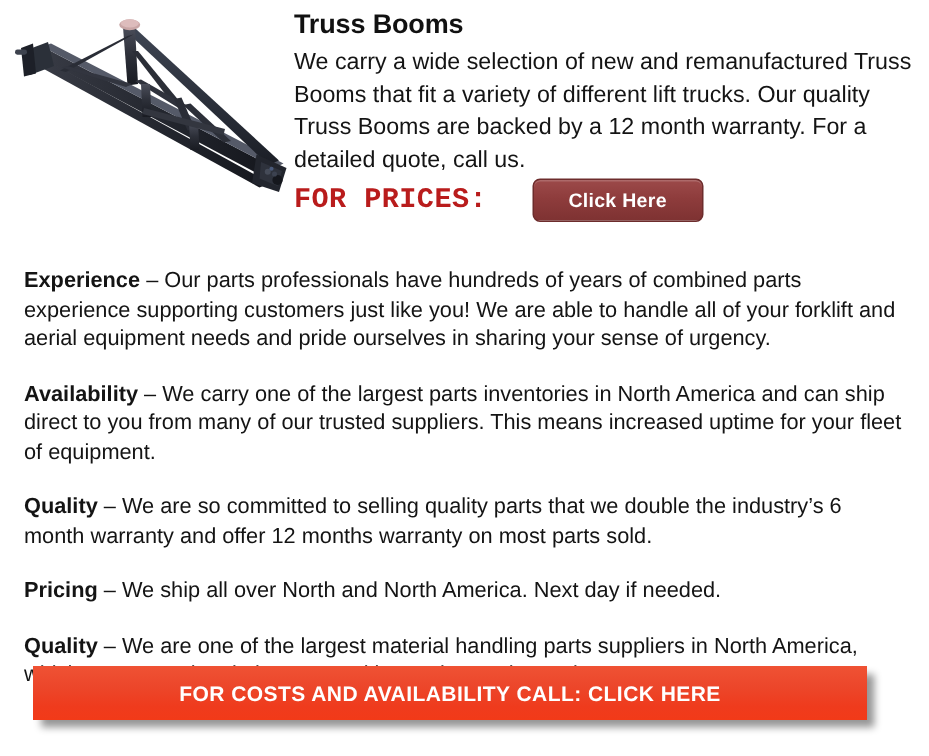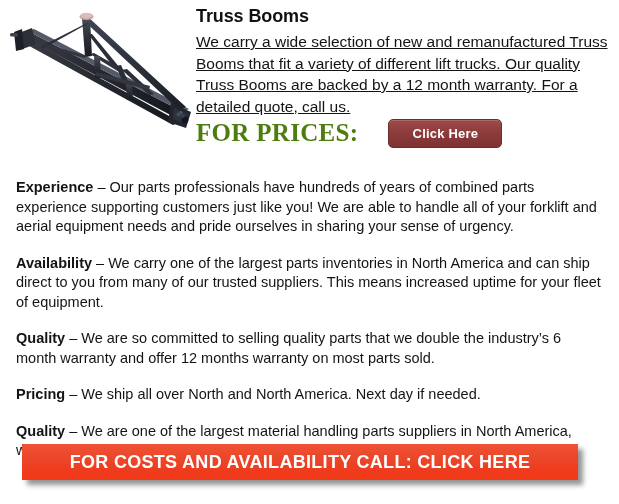--- a/index.html
+++ b/index.html
@@ -48,36 +48,35 @@
     letter-spacing: -0.1px;
   }
 
   .product-desc {
     font-size: 15.5px;
     line-height: 21.5px;
     color: #141414;
     margin: 0;
     width: 412px;
     white-space: pre-line;
-    text-decoration: underline;
   }
 
   .prices-row {
     position: absolute;
     left: 0px;
     top: 118px;
     display: flex;
     align-items: center;
   }
 
   .for-prices {
-    font-family: Liberation Serif, serif;
-    font-size: 25px;
-    font-weight: 700;
-    color: #4d7c0f;
+    font-family: Liberation Mono, monospace;
+    font-size: 19px;
+    font-weight: 700;
+    color: #b91c1c;
     letter-spacing: 0.3px;
     line-height: 30px;
     white-space: nowrap;
   }
 
   .click-here-btn {
     margin-left: 30px;
     display: inline-flex;
     align-items: center;
     justify-content: center;
@@ -119,21 +118,21 @@
     left: 22px;
     top: 444px;
     width: 556px;
     height: 36px;
     display: flex;
     align-items: center;
     justify-content: center;
     background: linear-gradient(to bottom, #ef5234 0%, #ec462a 40%, #ef3b1d 75%, #f23a18 100%);
     box-shadow: 5px 5px 5px rgba(0,0,0,0.42);
     color: #ffffff;
-    font-size: 18px;
+    font-size: 14px;
     font-weight: 700;
     letter-spacing: 0.3px;
     cursor: pointer;
     user-select: none;
   }
 </style>
 </head>
 <body>
 
 <div class="top-block">

